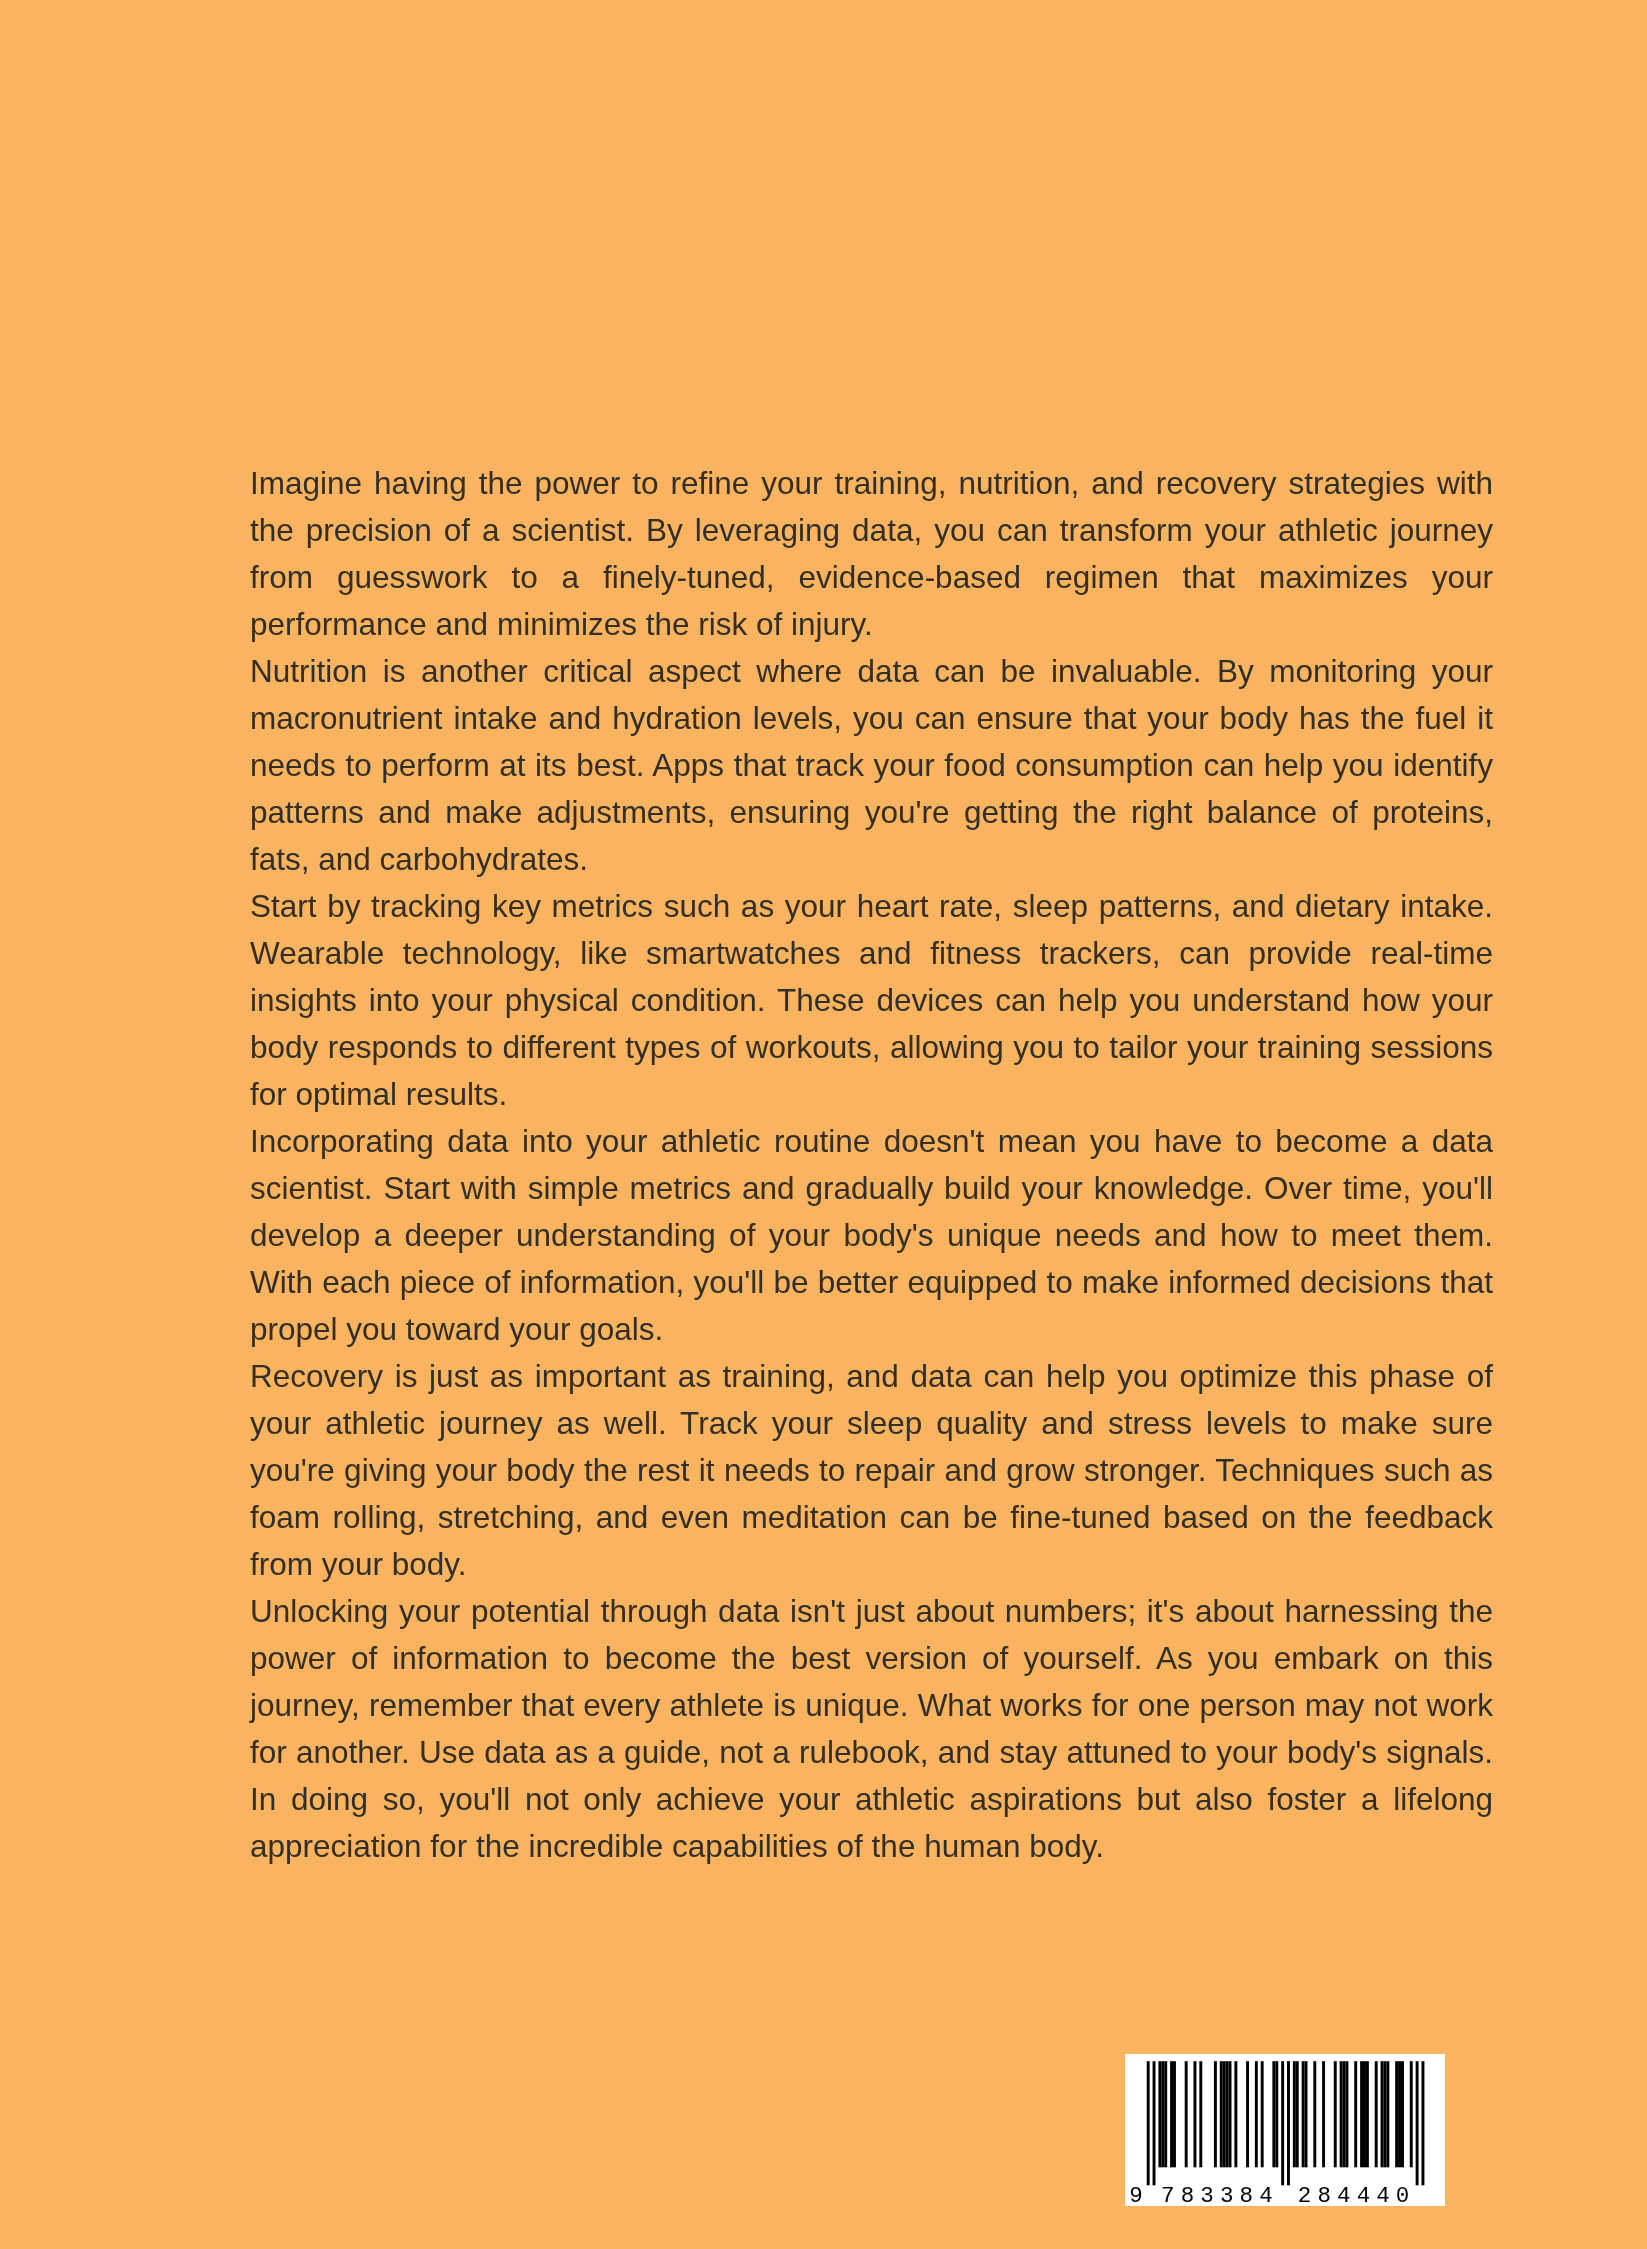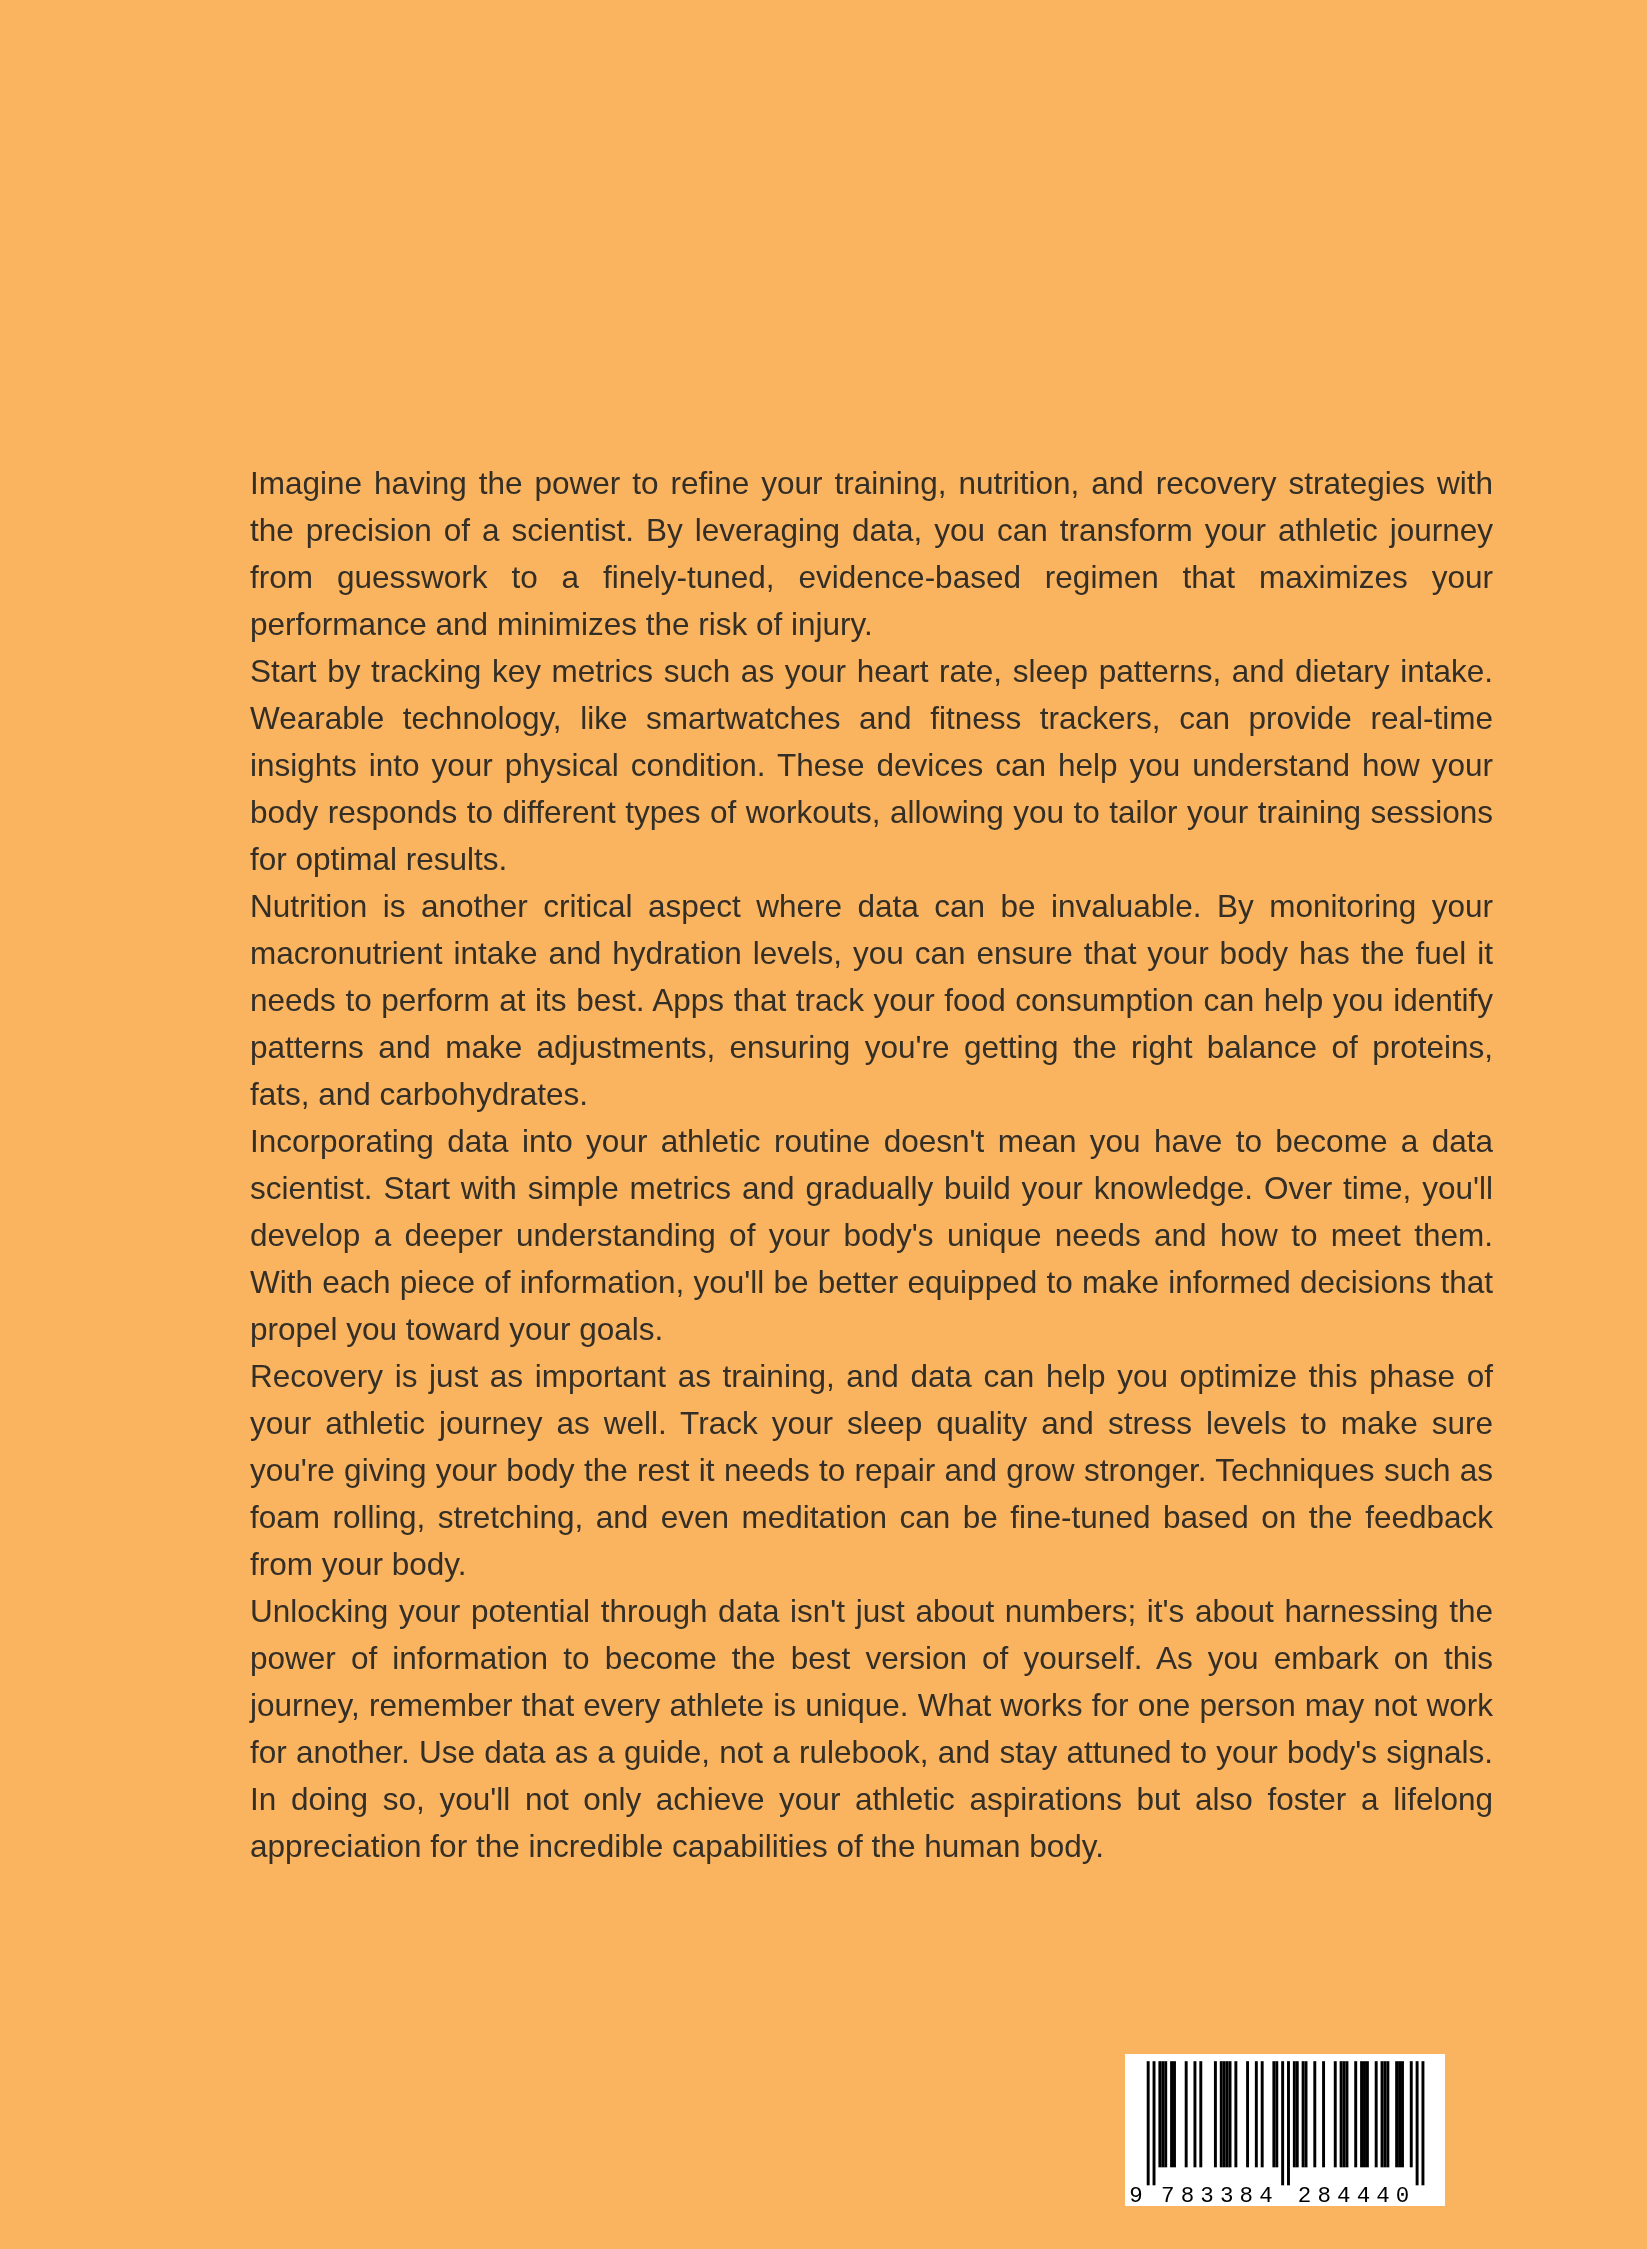--- a/index.html
+++ b/index.html
@@ -50,22 +50,22 @@
     fill: #000000;
   }
 </style>
 </head>
 <body style="background: rgb(250, 179, 95);">
 
 <div class="cover">
 
   <div class="text-block" style="color: rgb(51, 46, 38);">
     <p>Imagine having the power to refine your training, nutrition, and recovery strategies with the precision of a scientist. By leveraging data, you can transform your athletic journey from guesswork to a finely-tuned, evidence-based regimen that maximizes your performance and minimizes the risk of injury.</p>
+    <p>Nutrition is another critical aspect where data can be invaluable. By monitoring your macronutrient intake and hydration levels, you can ensure that your body has the fuel it needs to perform at its best. Apps that track your food consumption can help you identify patterns and make adjustments, ensuring you're getting the right balance of proteins, fats, and carbohydrates.</p>
     <p>Start by tracking key metrics such as your heart rate, sleep patterns, and dietary intake. Wearable technology, like smartwatches and fitness trackers, can provide real-time insights into your physical condition. These devices can help you understand how your body responds to different types of workouts, allowing you to tailor your training sessions for optimal results.</p>
-    <p>Nutrition is another critical aspect where data can be invaluable. By monitoring your macronutrient intake and hydration levels, you can ensure that your body has the fuel it needs to perform at its best. Apps that track your food consumption can help you identify patterns and make adjustments, ensuring you're getting the right balance of proteins, fats, and carbohydrates.</p>
     <p>Incorporating data into your athletic routine doesn't mean you have to become a data scientist. Start with simple metrics and gradually build your knowledge. Over time, you'll develop a deeper understanding of your body's unique needs and how to meet them. With each piece of information, you'll be better equipped to make informed decisions that propel you toward your goals.</p>
     <p>Recovery is just as important as training, and data can help you optimize this phase of your athletic journey as well. Track your sleep quality and stress levels to make sure you're giving your body the rest it needs to repair and grow stronger. Techniques such as foam rolling, stretching, and even meditation can be fine-tuned based on the feedback from your body.</p>
     <p>Unlocking your potential through data isn't just about numbers; it's about harnessing the power of information to become the best version of yourself. As you embark on this journey, remember that every athlete is unique. What works for one person may not work for another. Use data as a guide, not a rulebook, and stay attuned to your body's signals. In doing so, you'll not only achieve your athletic aspirations but also foster a lifelong appreciation for the incredible capabilities of the human body.</p>
   </div>
 
   <div class="barcode-box" style="background: rgb(255, 255, 255);">
     <svg width="320" height="152" viewBox="0 0 711 338">
       <g id="bars">
           <rect x="48" y="16" width="6.5" height="276" fill="#000000"></rect>
           <rect x="61" y="16" width="6.5" height="276" fill="#000000"></rect>

